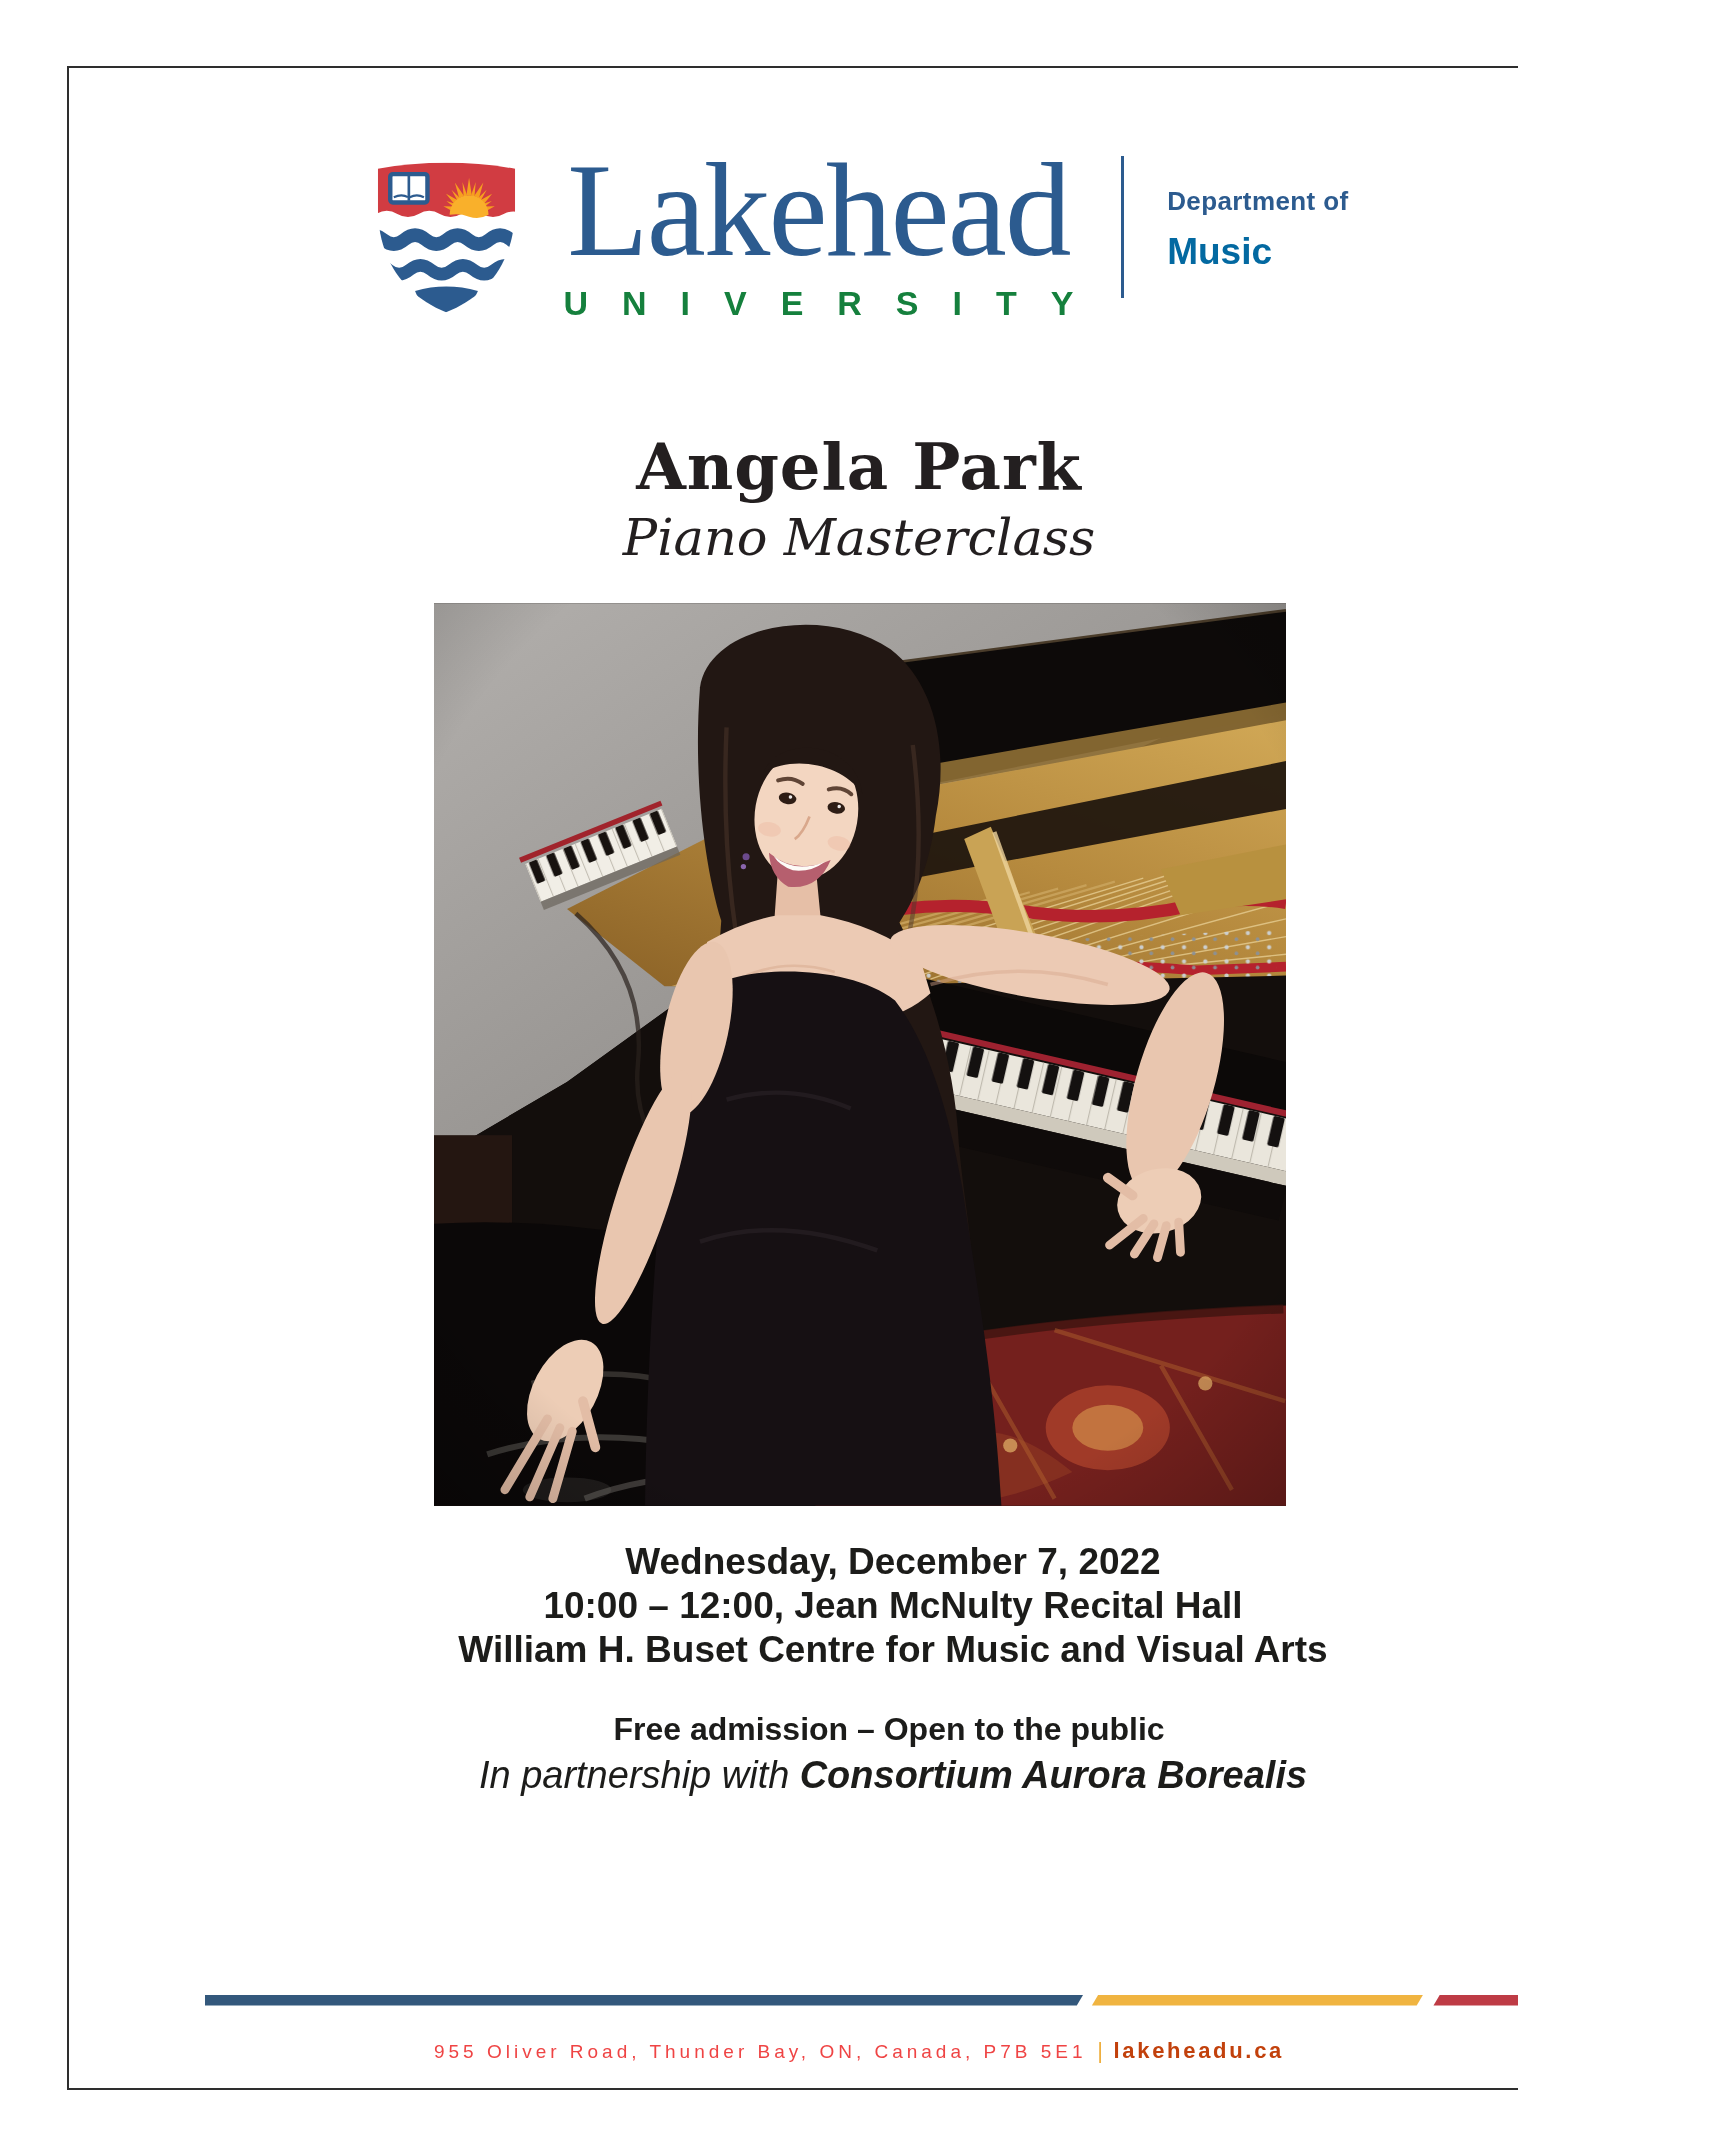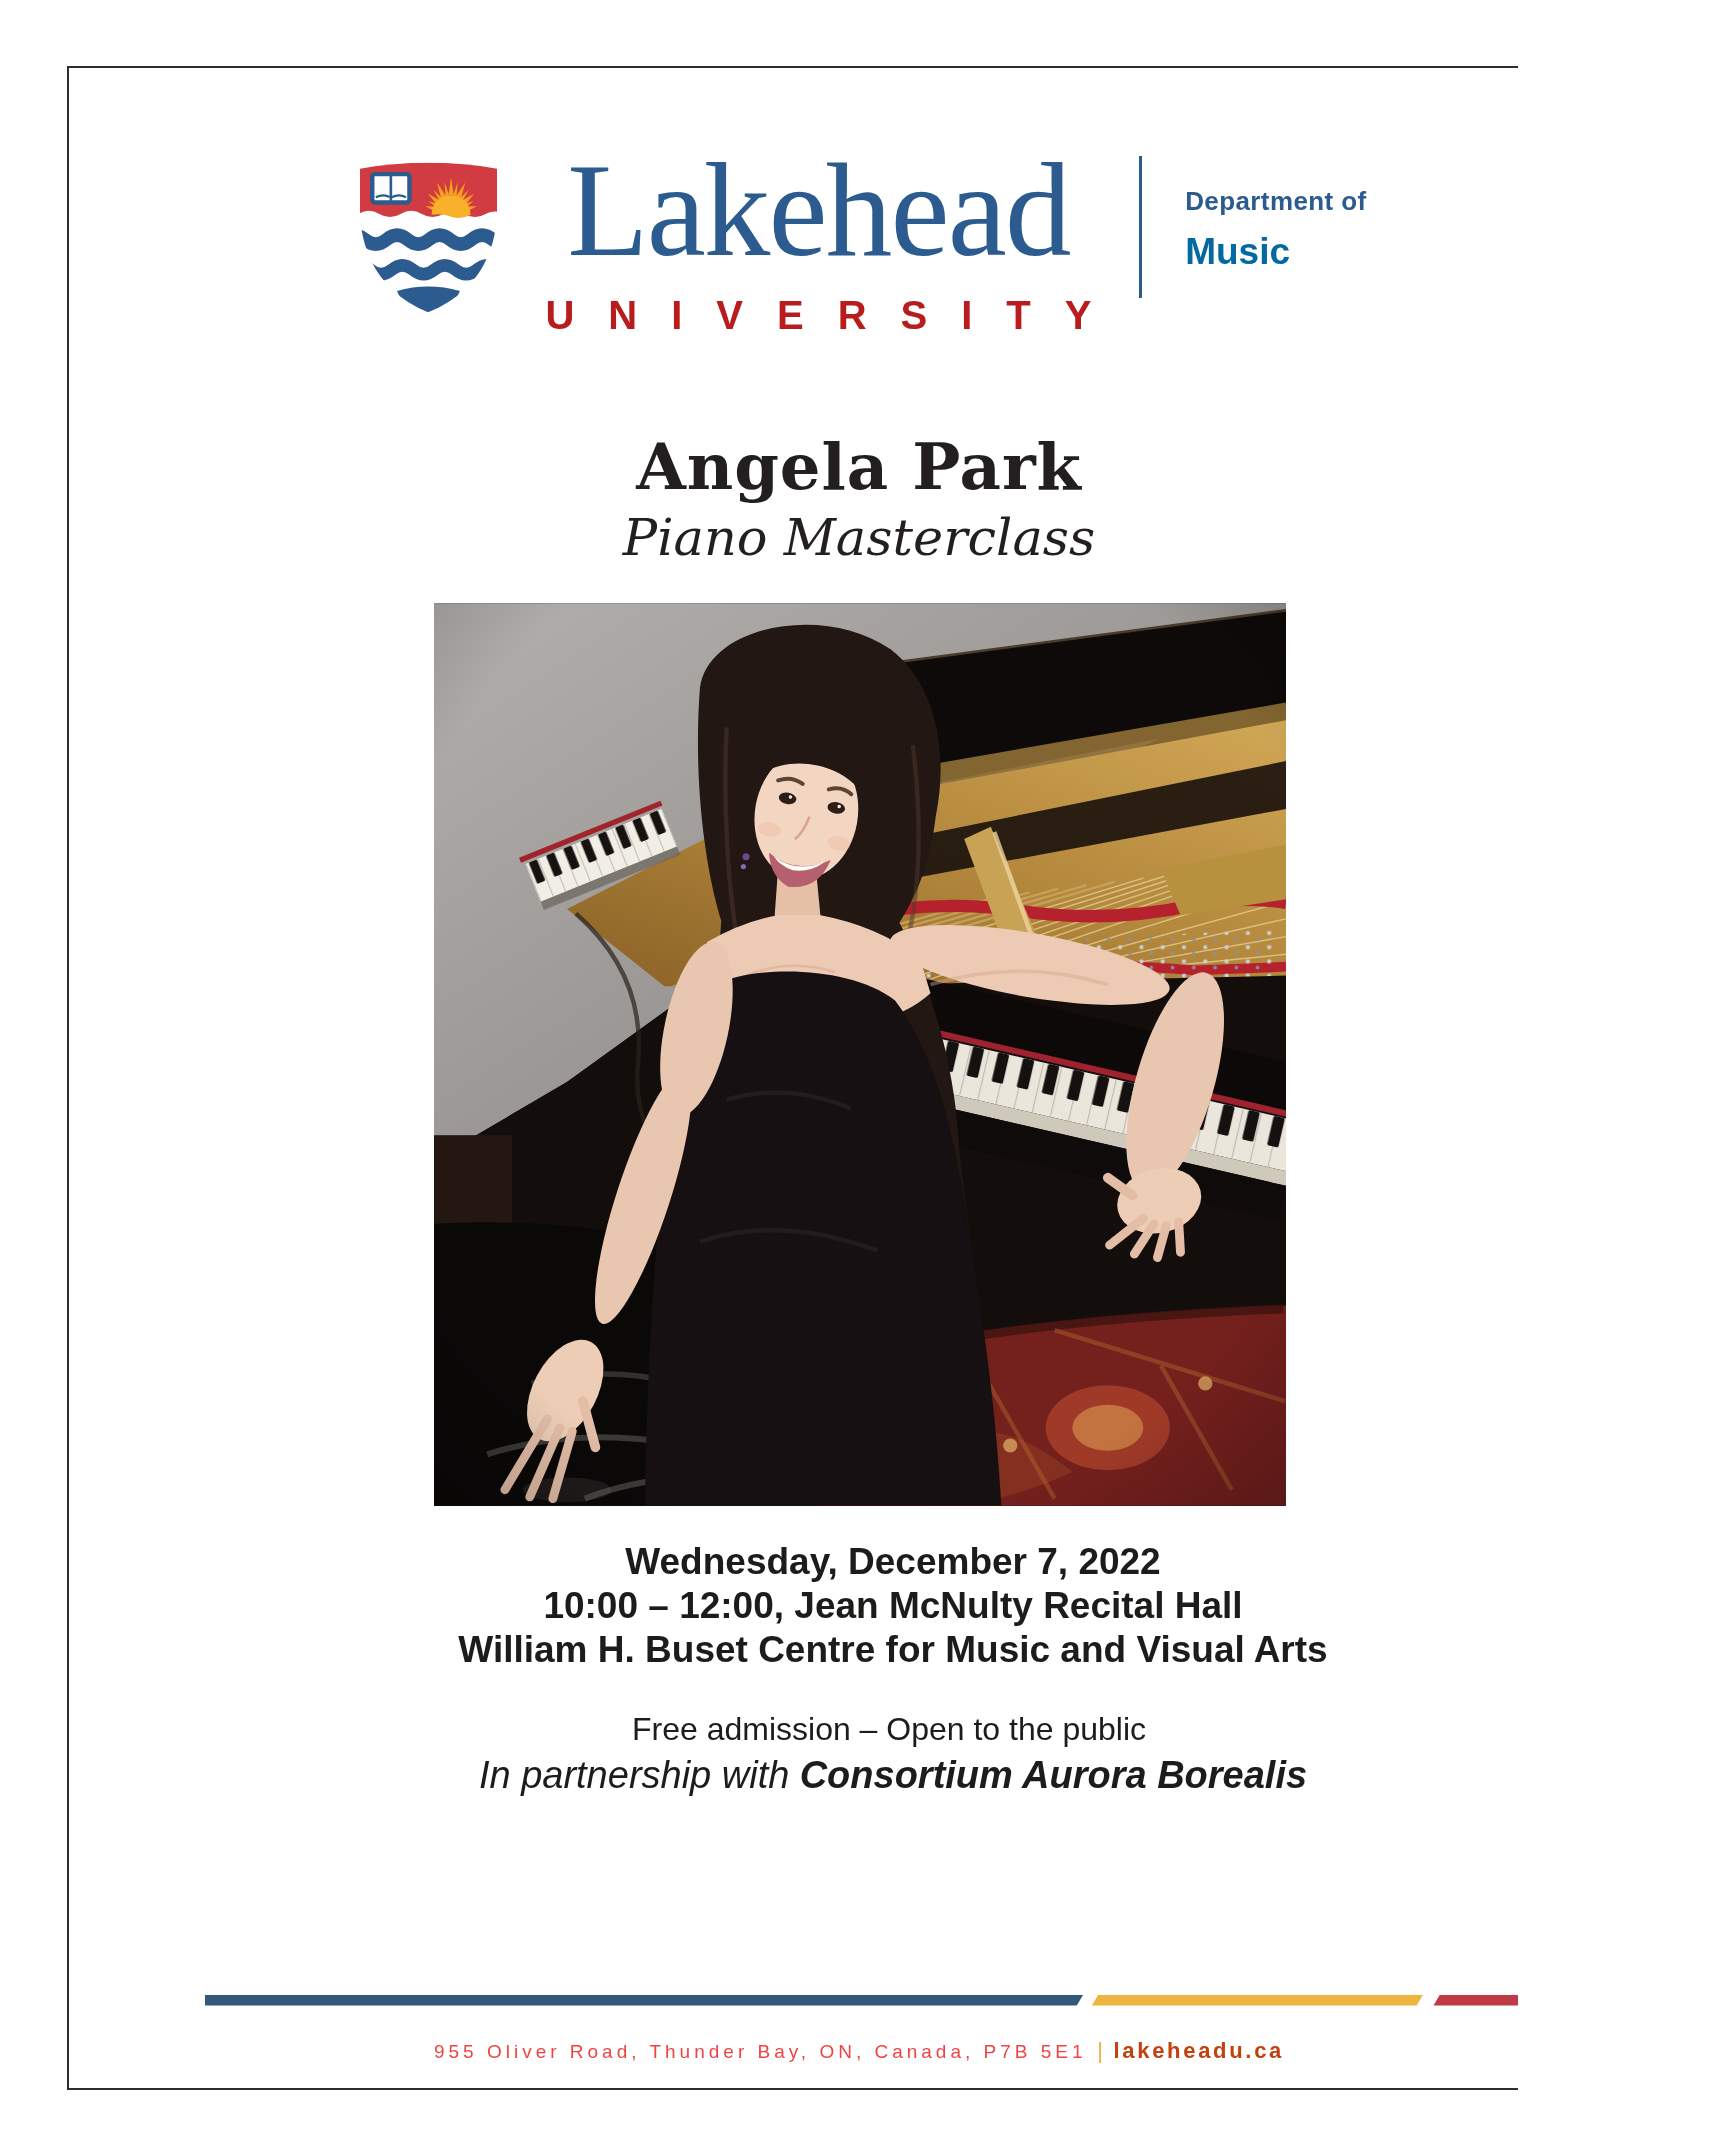--- a/index.html
+++ b/index.html
@@ -8,42 +8,42 @@
   .frame{position:absolute;left:67px;top:66px;width:1584px;height:2024px;
          border:2.7px solid #2e2e2e;box-sizing:border-box;background:#ffffff;}
 
   
   .logo-row{position:absolute;top:90px;left:0;width:100%;display:flex;
             justify-content:center;align-items:flex-start;}
   .shield{width:155px;height:158px;flex:0 0 auto;}
   .wordmark{margin-left:39px;display:flex;flex-direction:column;align-items:center;}
   .wordmark-name{font-family:"Liberation Serif",serif;font-size:133px;line-height:1;
                  margin-top:-14px;color:#2C5B8F;letter-spacing:-1.8px;white-space:nowrap;}
-  .wordmark-sub{font-size:40px;font-weight:700;color:#b91c1c;letter-spacing:34px;
-                margin-right:-34px;margin-top:16px;white-space:nowrap;}
+  .wordmark-sub{font-size:34px;font-weight:700;color:#15803d;letter-spacing:34px;
+                margin-right:-34px;margin-top:7px;white-space:nowrap;}
   .logo-divider{width:2.7px;height:142px;background:#2C5B8F;margin:-1.8px 43px 0 48px;flex:0 0 auto;}
   .dept{margin-top:28px;display:flex;flex-direction:column;}
   .dept-line1{font-size:26px;font-weight:700;color:#2C5B8F;letter-spacing:0.4px;}
   .dept-line2{font-size:37px;font-weight:700;color:#0369a1;margin-top:14px;}
 
   
   .title-block{position:absolute;top:362px;left:0;width:100%;text-align:center;color:#231F20;}
   .title-main{font-family:"DejaVu Serif","Liberation Serif",serif;font-weight:700;
               font-size:64px;line-height:1.15;letter-spacing:0.9px;margin:0;}
   .title-sub{font-family:"DejaVu Serif","Liberation Serif",serif;font-style:italic;
              font-weight:400;font-size:51px;line-height:1.15;margin:5.3px 0 0 0;}
 
   
   .photo{position:absolute;left:365px;top:535px;width:852px;height:903px;overflow:hidden;}
   .photo svg{display:block;width:100%;height:100%;}
 
   
   .details{position:absolute;top:1472px;left:0;width:100%;text-align:center;color:#1c1c1a;padding-left:34px;}
   .bold-line{font-size:37px;font-weight:700;line-height:44px;margin:0;}
-  .admission{font-size:32px;font-weight:400;line-height:41px;margin:37px 8px 0 0;}
+  .admission{font-size:32px;font-weight:700;line-height:41px;margin:37px 8px 0 0;}
   .partnership{font-size:38px;font-style:italic;line-height:46px;margin:1.8px 0 0 0;}
   .partnership .pp{margin-right:.27em;}
   .partnership .partner{font-weight:700;margin-top:12px;}
 
   
   .bar{position:absolute;top:1927px;left:136px;width:1330px;height:10.6px;display:flex;}
   .seg{height:100%;flex:0 0 auto;}
   .seg-blue{width:878px;clip-path:polygon(0 0,100% 0,calc(100% - 6.2px) 100%,0 100%);}
   .seg-yellow{width:331px;margin-left:8.9px;
               clip-path:polygon(6.2px 0,100% 0,calc(100% - 6.2px) 100%,0 100%);}

